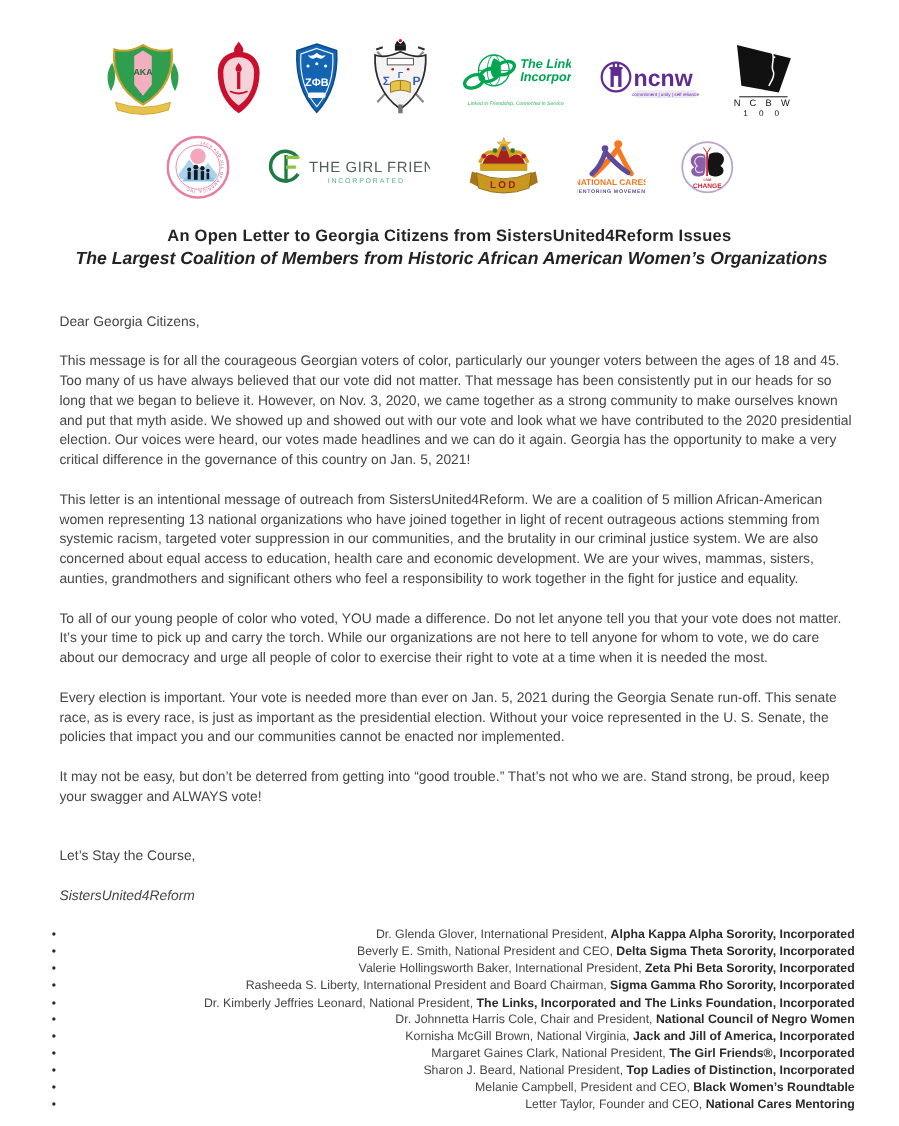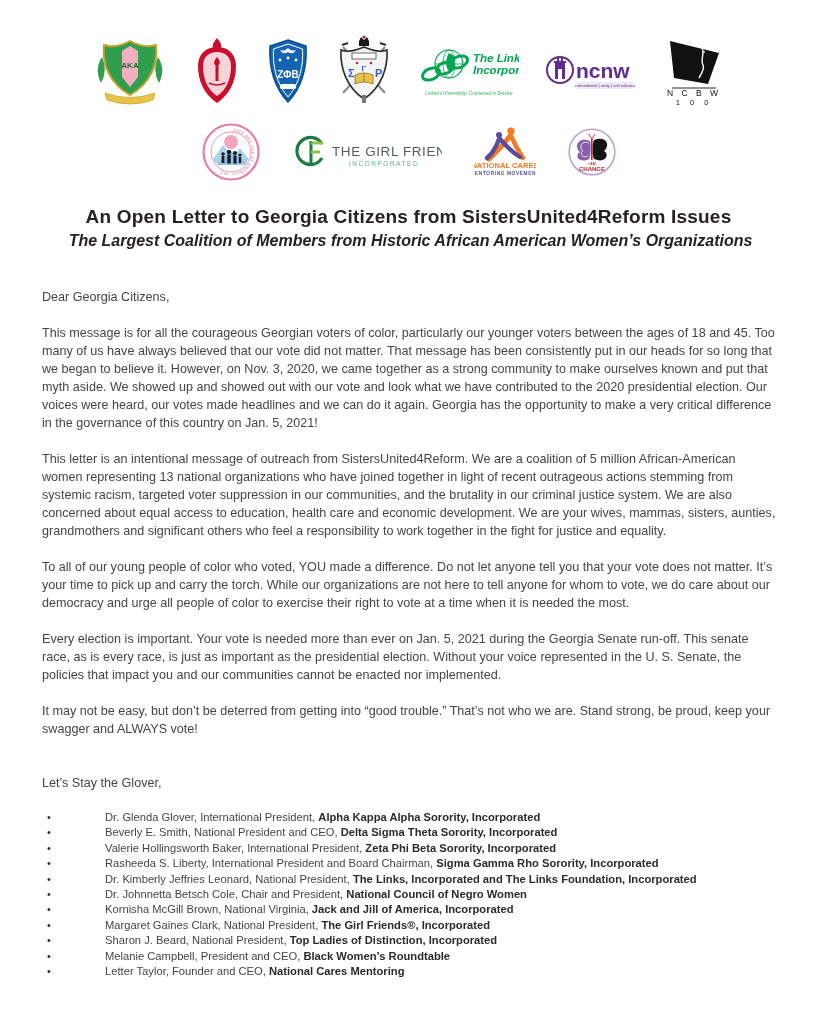--- a/index.html
+++ b/index.html
@@ -14,36 +14,36 @@
   
   .logo-row { display:flex; justify-content:center; align-items:center; }
   .logo-row-1 { padding-top:34px; gap:26px; height:76px; }
   .logo-row-2 { margin-top:10px; gap:32px; height:64px; }
   .logo { display:flex; align-items:center; justify-content:center; }
   .logo svg { display:block; }
 
   
   .title-block { text-align:center; margin-top:22px; color:#262223; }
   .title-block h1 {
-    margin:0; font-size:19px; font-weight:bold; letter-spacing:0.2px;
+    margin:0; font-size:15px; font-weight:bold; letter-spacing:0.2px;
   }
   .title-block h2 {
     margin:4px 0 0 4px; font-size:16px; font-weight:bold; font-style:italic;
   }
 
   
   .letter { margin:38px 40px 0 42px; font-size:12.6px; line-height:18px; color:#454545; }
-  .letter p { margin:0 0 18px 0; }
+  .letter p { margin:0 0 18px 12px; }
   .letter .salutation { margin-bottom:18px; }
   .letter .closing-line { margin-top:36px; margin-bottom:18px; }
   .letter .signature { font-style:italic; margin-bottom:20px; }
 
   
   ul.signatories { list-style:none; margin:2px 0 0 0; padding:0; font-size:11.2px; line-height:15.4px; }
-  ul.signatories li { position:relative; padding-left:63px; }
+  ul.signatories li { position:relative; padding-left:63px;text-align:right; }
   ul.signatories li::before {
     content:"\2022"; position:absolute; left:5px; top:0; color:#2b2b2b; font-size:11px;
   }
   ul.signatories .org { font-weight:bold; color:#2b2b2b; }
 </style>
 </head>
 <body>
 
 <div class="page">
 
@@ -181,20 +181,37 @@
     <div class="logo">
       <svg width="150" height="42" viewBox="0 0 150 42">
         <path d="M30 13 A13.5 13.5 0 1 0 30 27" fill="none" stroke="#1f7a43" stroke-width="3.2"></path>
         <path d="M19 10 L19 35" stroke="#1f7a43" stroke-width="3"></path>
         <path d="M19 12 L31 12 M19 21 L28 21" stroke="#8cc63f" stroke-width="3"></path>
         <text x="40" y="25" font-size="13.5" fill="#4e5f59" letter-spacing="0.6">THE GIRL FRIENDS®</text>
         <text x="92" y="35" font-size="6.4" fill="#57b57f" text-anchor="middle" letter-spacing="1.6">INCORPORATED</text>
       </svg>
     </div>
 
+    <div class="logo">
+      <svg width="70" height="56" viewBox="0 0 70 56">
+        <path d="M35 1 L36.6 5 L41 5.4 L37.6 8 L38.6 12 L35 9.8 L31.4 12 L32.4 8 L29 5.4 L33.4 5 Z" fill="#e8c34a" stroke="#b08c1e" stroke-width="0.5"></path>
+        <path d="M15 26 Q20 12 28 18 Q31 10 35 10 Q39 10 42 18 Q50 12 55 26 Z" fill="#a41f1f"></path>
+        <path d="M13 24 Q20 9 29 17 Q32 8 35 8 Q38 8 41 17 Q50 9 57 24" fill="none" stroke="#d4a017" stroke-width="3"></path>
+        <circle cx="17" cy="18" r="2.2" fill="#c8102e" stroke="#b08c1e" stroke-width="0.5"></circle>
+        <circle cx="27" cy="13" r="2.2" fill="#1f7a43" stroke="#b08c1e" stroke-width="0.5"></circle>
+        <circle cx="35" cy="11" r="2.2" fill="#2a4fc0" stroke="#b08c1e" stroke-width="0.5"></circle>
+        <circle cx="43" cy="13" r="2.2" fill="#1f7a43" stroke="#b08c1e" stroke-width="0.5"></circle>
+        <circle cx="53" cy="18" r="2.2" fill="#c8102e" stroke="#b08c1e" stroke-width="0.5"></circle>
+        <rect x="14" y="25" width="42" height="6" fill="#d4a017" stroke="#b08c1e" stroke-width="0.6"></rect>
+        <path d="M6 32 L16 35 L14 47 L4 42 Z" fill="#a3771a"></path>
+        <path d="M64 32 L54 35 L56 47 L66 42 Z" fill="#a3771a"></path>
+        <path d="M10 33 Q35 44 60 33 L58 47 Q35 56 12 47 Z" fill="#c9981f" stroke="#8a6d1d" stroke-width="0.8"></path>
+        <text x="35" y="47" font-size="9" font-weight="bold" fill="#9e1b1b" text-anchor="middle" letter-spacing="2">LOD</text>
+      </svg>
+    </div>
 
 
     <div class="logo">
       <svg width="62" height="52" viewBox="0 0 62 52">
         <circle cx="37" cy="5" r="3.6" fill="#f47920"></circle>
         <path d="M36 10 C30 18 23 26 15 33" stroke="#f47920" stroke-width="5" fill="none" stroke-linecap="round"></path>
         <path d="M37 10 C41 19 45 26 49 32" stroke="#f47920" stroke-width="4.4" fill="none" stroke-linecap="round"></path>
         <circle cx="25" cy="9" r="3" fill="#5c4a9c"></circle>
         <path d="M26 13 C32 20 38 26 46 31" stroke="#5c4a9c" stroke-width="4.4" fill="none" stroke-linecap="round"></path>
         <path d="M25 13 C22 22 19 27 13 32" stroke="#5c4a9c" stroke-width="4.4" fill="none" stroke-linecap="round"></path>
@@ -223,29 +240,30 @@
   </div>
 
   <div class="letter">
     <p class="salutation">Dear Georgia Citizens,</p>
     <p>This message is for all the courageous Georgian voters of color, particularly our younger voters between the ages of 18 and 45. Too many of us have always believed that our vote did not matter. That message has been consistently put in our heads for so long that we began to believe it. However, on Nov. 3, 2020, we came together as a strong community to make ourselves known and put that myth aside. We showed up and showed out with our vote and look what we have contributed to the 2020 presidential election. Our voices were heard, our votes made headlines and we can do it again. Georgia has the opportunity to make a very critical difference in the governance of this country on Jan. 5, 2021!</p>
     <p>This letter is an intentional message of outreach from SistersUnited4Reform. We are a coalition of 5 million African-American women representing 13 national organizations who have joined together in light of recent outrageous actions stemming from systemic racism, targeted voter suppression in our communities, and the brutality in our criminal justice system. We are also concerned about equal access to education, health care and economic development. We are your wives, mammas, sisters, aunties, grandmothers and significant others who feel a responsibility to work together in the fight for justice and equality.</p>
     <p>To all of our young people of color who voted, YOU made a difference. Do not let anyone tell you that your vote does not matter. It’s your time to pick up and carry the torch. While our organizations are not here to tell anyone for whom to vote, we do care about our democracy and urge all people of color to exercise their right to vote at a time when it is needed the most.</p>
     <p>Every election is important. Your vote is needed more than ever on Jan. 5, 2021 during the Georgia Senate run-off. This senate race, as is every race, is just as important as the presidential election. Without your voice represented in the U. S. Senate, the policies that impact you and our communities cannot be enacted nor implemented.</p>
     <p>It may not be easy, but don’t be deterred from getting into “good trouble.” That’s not who we are. Stand strong, be proud, keep your swagger and ALWAYS vote!</p>
 
-    <p class="closing-line">Let’s Stay the Glover,</p>
+    <p class="closing-line">Let’s Stay the Course,</p>
+    <p class="signature">SistersUnited4Reform</p>
 
     <ul class="signatories">
       <li><span>Dr. Glenda Glover, International President, </span><span class="org">Alpha Kappa Alpha Sorority, Incorporated</span></li>
       <li><span>Beverly E. Smith, National President and CEO, </span><span class="org">Delta Sigma Theta Sorority, Incorporated</span></li>
       <li><span>Valerie Hollingsworth Baker, International President, </span><span class="org">Zeta Phi Beta Sorority, Incorporated</span></li>
       <li><span>Rasheeda S. Liberty, International President and Board Chairman, </span><span class="org">Sigma Gamma Rho Sorority, Incorporated</span></li>
       <li><span>Dr. Kimberly Jeffries Leonard, National President, </span><span class="org">The Links, Incorporated and The Links Foundation, Incorporated</span></li>
-      <li><span>Dr. Johnnetta Betsch Cole, Chair and President, </span><span class="org">National Council of Negro Women</span></li>
+      <li><span>Dr. Johnnetta Harris Cole, Chair and President, </span><span class="org">National Council of Negro Women</span></li>
       <li><span>Kornisha McGill Brown, National Virginia, </span><span class="org">Jack and Jill of America, Incorporated</span></li>
       <li><span>Margaret Gaines Clark, National President, </span><span class="org">The Girl Friends®, Incorporated</span></li>
       <li><span>Sharon J. Beard, National President, </span><span class="org">Top Ladies of Distinction, Incorporated</span></li>
       <li><span>Melanie Campbell, President and CEO, </span><span class="org">Black Women’s Roundtable</span></li>
       <li><span>Letter Taylor, Founder and CEO, </span><span class="org">National Cares Mentoring</span></li>
 
     </ul>
   </div>
 </div>
 

